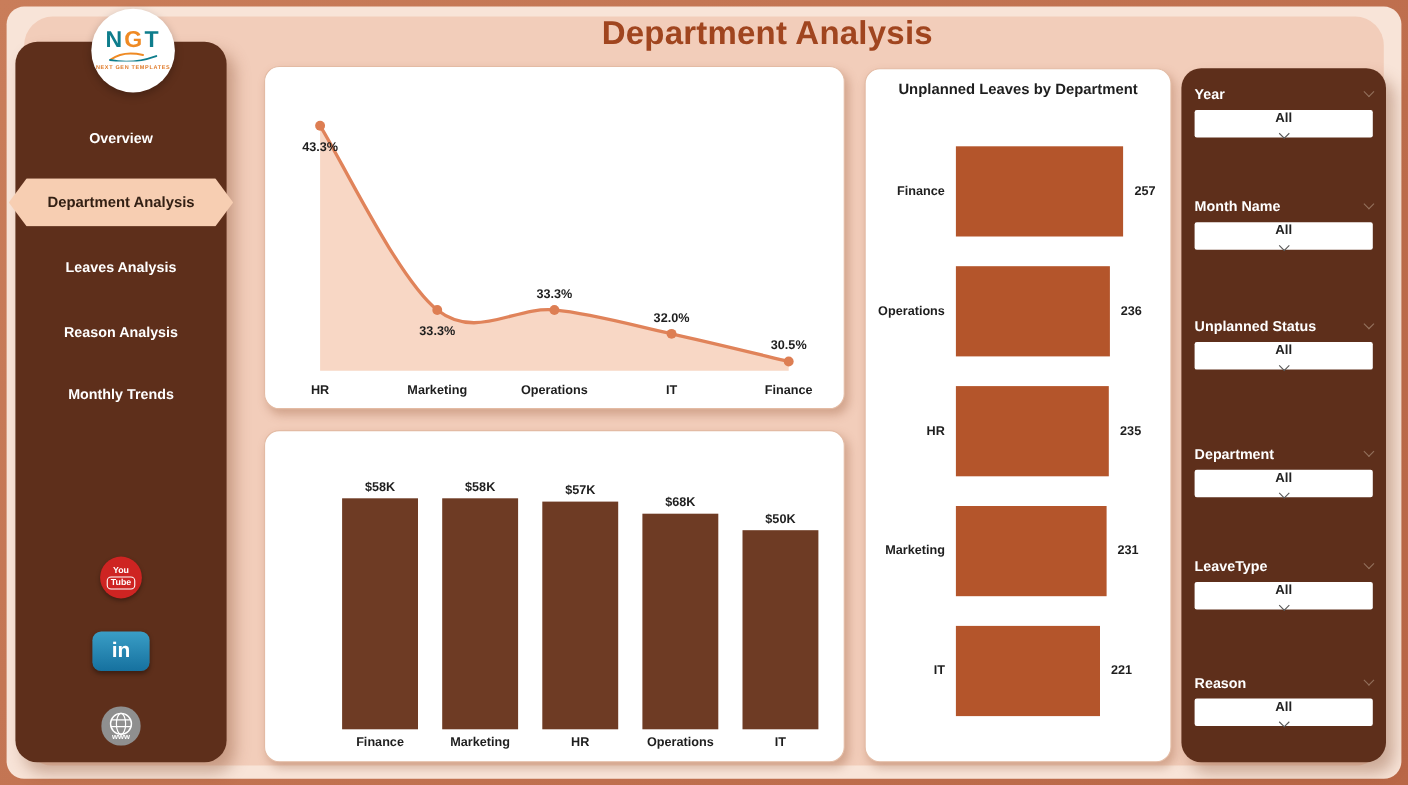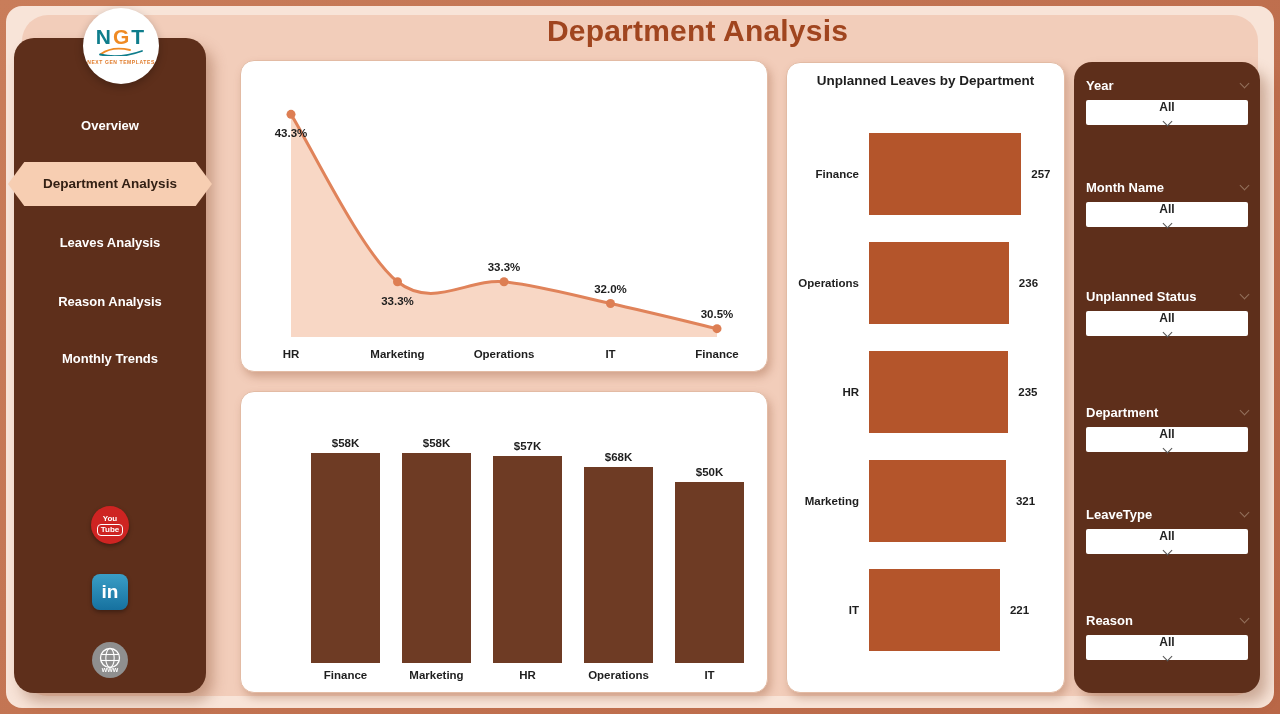--- a/index.html
+++ b/index.html
@@ -28,21 +28,21 @@
                      background:#F7CEB2; color:#332014; font-size:13.5px;
                      clip-path:polygon(0 50%,8% 0,92% 0,100% 50%,92% 100%,8% 100%);
                      filter:drop-shadow(0 3px 3px rgba(0,0,0,.25)); }
   .social { position:absolute; left:50%; transform:translateX(-50%); cursor:pointer; }
   .yt { width:38px; height:38px; border-radius:50%; background:#CE2422; color:#fff;
         display:flex; flex-direction:column; align-items:center; justify-content:center;
         box-shadow:0 2px 4px rgba(0,0,0,.35); }
   .yt-you  { font-size:8px; font-weight:700; line-height:9px; }
   .yt-tube { font-size:8px; font-weight:700; line-height:10px; border:1.5px solid #fff;
              border-radius:4px; padding:0 3px; margin-top:1px; }
-  .li { width:36px; height:36px; border-radius:8px; background:linear-gradient(#3A9EC6,#16719F);
+  .li { width:52px; height:36px; border-radius:8px; background:linear-gradient(#3A9EC6,#16719F);
         color:#fff; font-weight:700; font-size:19px; display:flex; align-items:center;
         justify-content:center; box-shadow:0 2px 4px rgba(0,0,0,.35); }
 
   
   .card { position:absolute; background:#fff; border:1px solid #E3BBA4; border-radius:14px;
           box-shadow:3px 5px 9px rgba(150,85,55,.35); }
   #card-line { left:240px; top:60px;  width:528px; height:312px; }
   #card-vbar { left:240px; top:391px; width:528px; height:302px; }
   #card-hbar { left:786px; top:62px;  width:279px; height:631px; }
   .chart-title { position:absolute; top:10px; left:0; right:0; text-align:center;
@@ -187,21 +187,21 @@
           <div class="hval">236</div>
         </div>
         <div class="hrow">
           <div class="hcat">HR</div>
           <div class="hbar" style="width: 139.259px; background: rgb(180, 85, 43);"></div>
           <div class="hval">235</div>
         </div>
         <div class="hrow">
           <div class="hcat">Marketing</div>
           <div class="hbar" style="width: 136.889px; background: rgb(180, 85, 43);"></div>
-          <div class="hval">321</div>
+          <div class="hval">231</div>
         </div>
         <div class="hrow">
           <div class="hcat">IT</div>
           <div class="hbar" style="width: 130.963px; background: rgb(180, 85, 43);"></div>
           <div class="hval">221</div>
         </div>
       </div>
   </div>
 
   <div class="filters">

